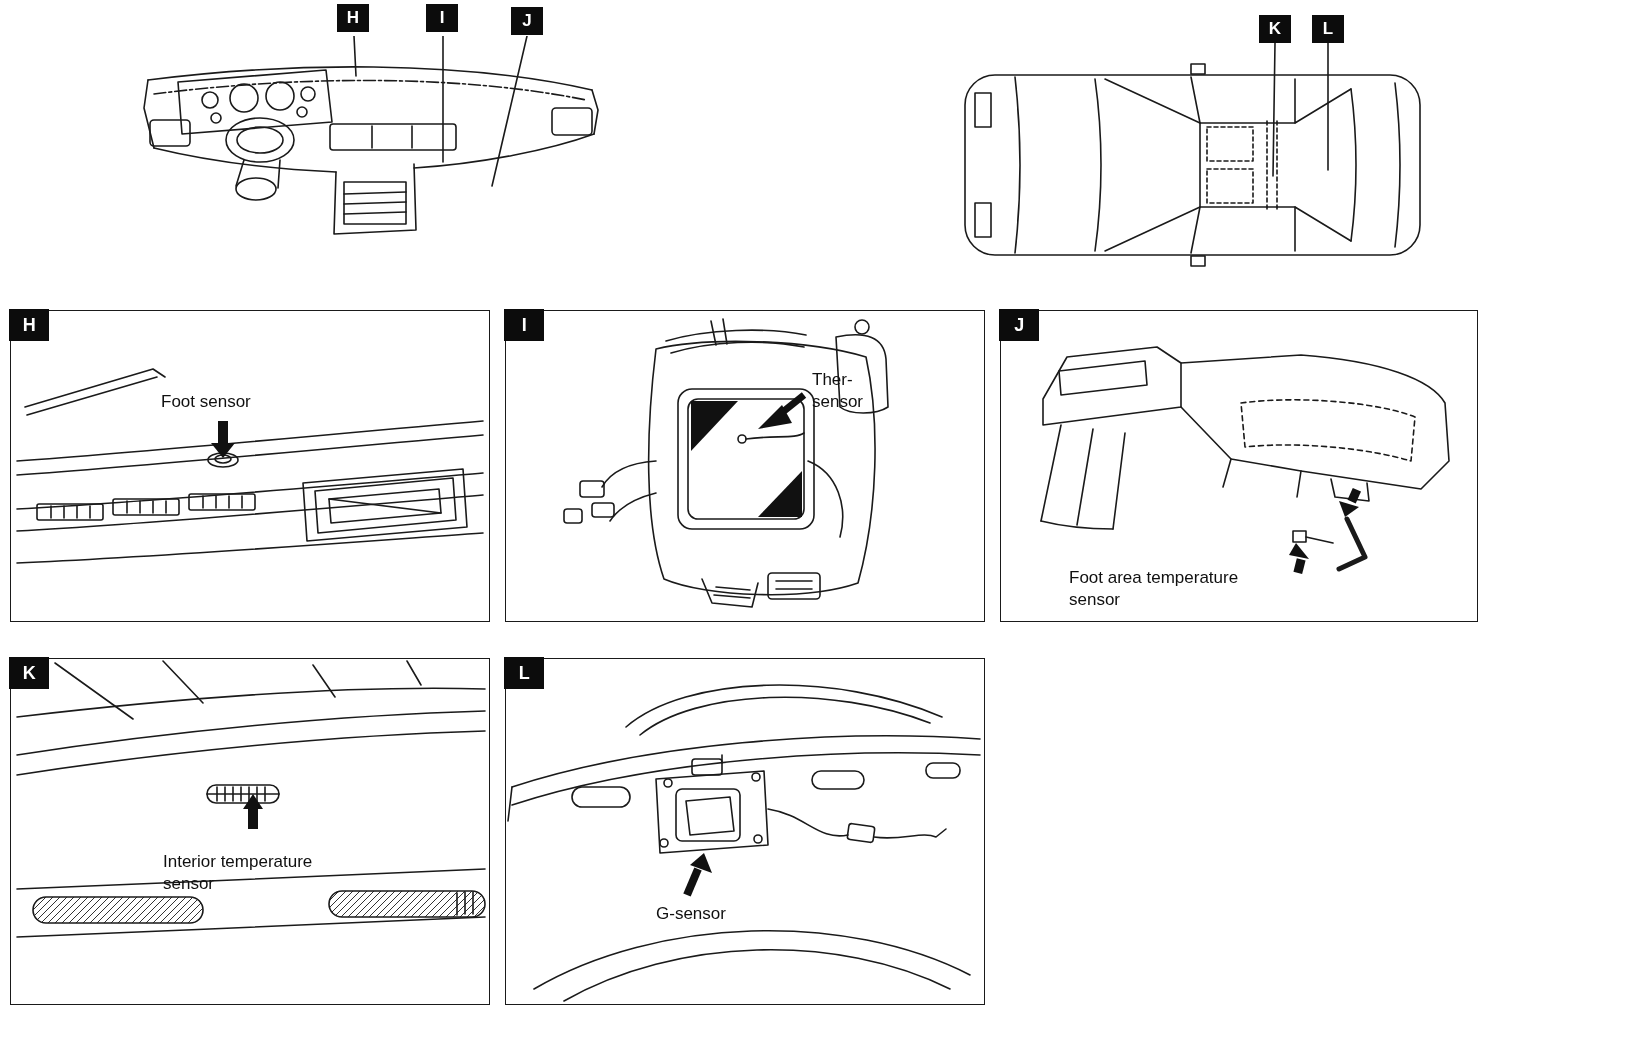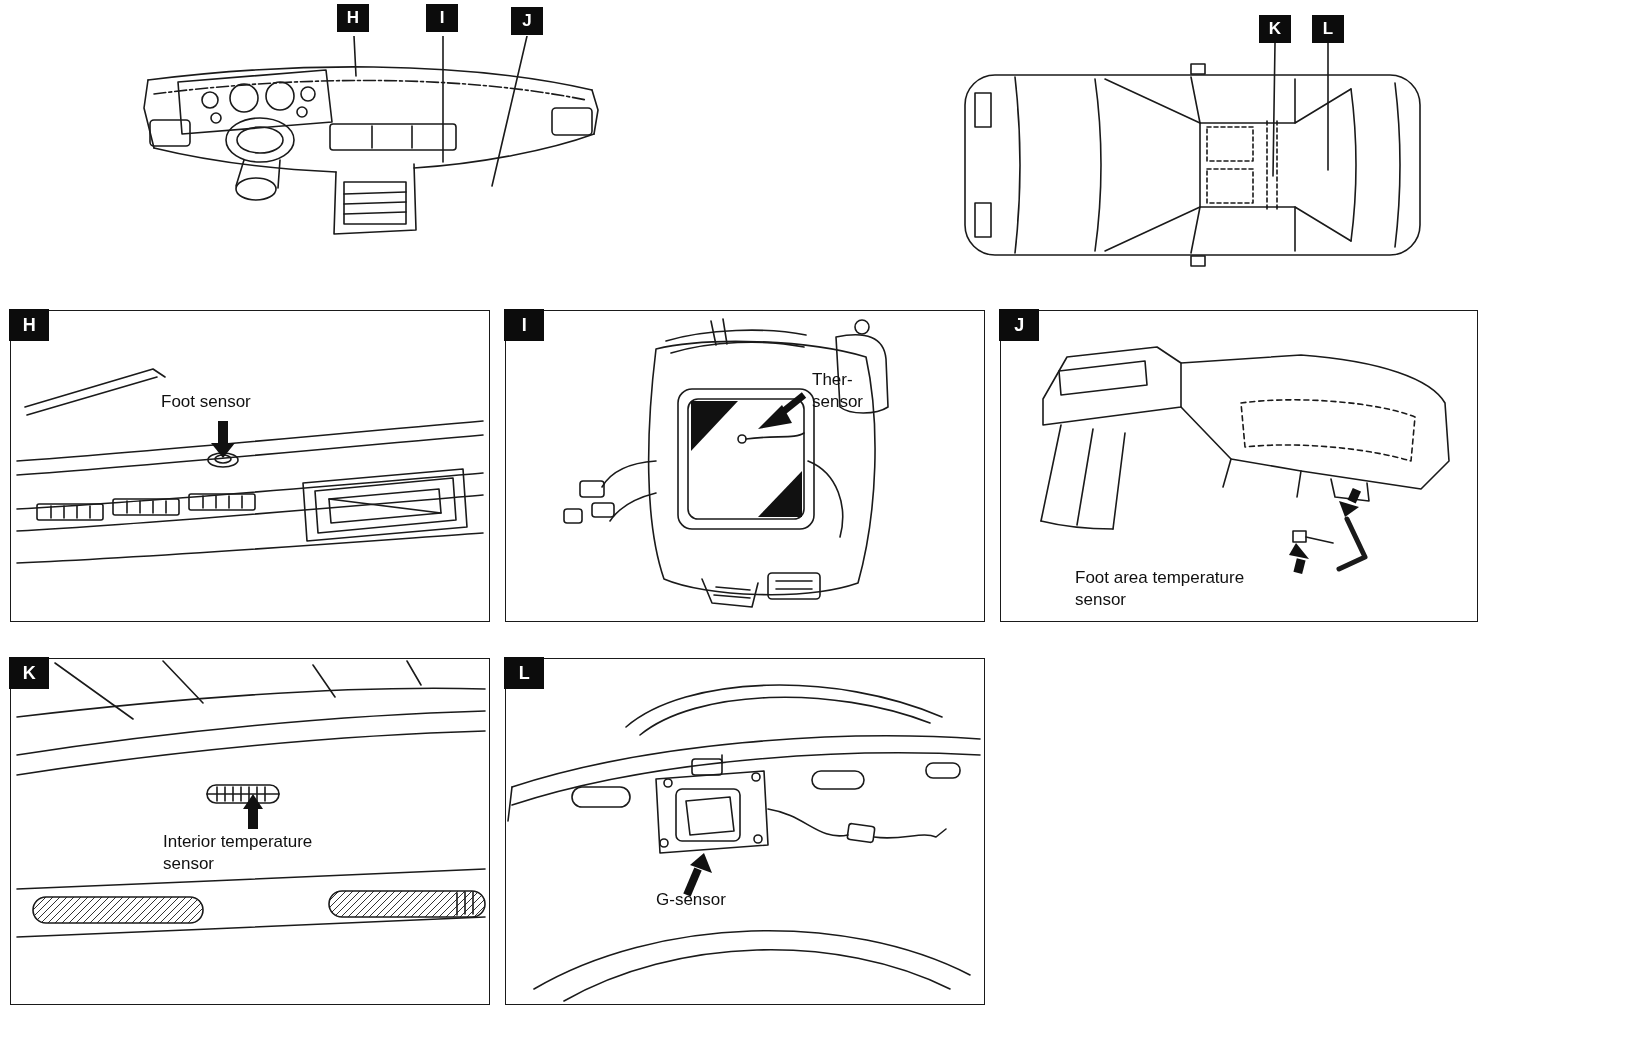--- a/index.html
+++ b/index.html
@@ -187,21 +187,21 @@
       </g>
       <g fill="#111">
         <path d="M298,84 L278,100" stroke="#111" stroke-width="7"></path>
         <polygon points="252,118 276,94 286,112"></polygon>
       </g>
     </svg>
   </div>
 
   <div class="panel" style="left:1000px;top:310px;width:478px;height:312px">
     <div class="panel-label">J</div>
-    <div class="caption" style="left:74px;top:256px">
+    <div class="caption" style="left:68px;top:256px">
       <div>Foot area temperature</div>
       <div>sensor</div>
     </div>
     <svg class="art" width="475" height="309" viewBox="0 0 475 309">
       <g stroke="#1a1a1a" fill="none" stroke-width="1.6" stroke-linecap="round" stroke-linejoin="round">
 
         <path d="M42,88 L66,46 L156,36 L180,52 L180,96 L42,114 Z"></path>
         <path d="M58,60 L144,50 L146,74 L60,84 Z"></path>
 
         <path d="M180,52 L300,44 C380,50 430,68 444,92 L448,150 L420,178 L300,160 L230,148 L180,96"></path>
@@ -225,21 +225,21 @@
       </g>
       <g fill="#111">
         <rect x="349" y="178" width="9" height="13" transform="rotate(24 353 184)"></rect>
         <polygon points="338,190 358,196 344,206"></polygon>
       </g>
     </svg>
   </div>
 
   <div class="panel" style="left:10px;top:658px;width:480px;height:347px">
     <div class="panel-label">K</div>
-    <div class="caption" style="left:152px;top:172px">
+    <div class="caption" style="left:152px;top:192px">
       <div>Interior temperature</div>
       <div>sensor</div>
     </div>
     <svg class="art" width="477" height="344" viewBox="0 0 477 344">
       <defs>
         <pattern id="hatchK" width="7" height="7" patternUnits="userSpaceOnUse">
           <path d="M0,7 L7,0" stroke="#333" stroke-width="1"></path>
         </pattern>
       </defs>
       <g stroke="#1a1a1a" fill="none" stroke-width="1.6" stroke-linecap="round" stroke-linejoin="round">
@@ -263,21 +263,21 @@
       </g>
       <g fill="#111">
         <polygon points="232,150 252,150 242,135"></polygon>
         <rect x="237" y="150" width="10" height="20"></rect>
       </g>
     </svg>
   </div>
 
   <div class="panel" style="left:505px;top:658px;width:480px;height:347px">
     <div class="panel-label">L</div>
-    <div class="caption" style="left:150px;top:230px">G-sensor</div>
+    <div class="caption" style="left:150px;top:244px">G-sensor</div>
     <svg class="art" width="477" height="344" viewBox="0 0 477 344">
       <g stroke="#1a1a1a" fill="none" stroke-width="1.6" stroke-linecap="round" stroke-linejoin="round">
 
         <path d="M120,68 C180,16 330,12 436,58"></path>
         <path d="M134,76 C190,30 326,26 424,64"></path>
 
         <path d="M6,128 C140,84 330,70 474,80"></path>
         <path d="M6,146 C140,102 330,88 474,96"></path>
         <path d="M6,128 L2,162"></path>
 

